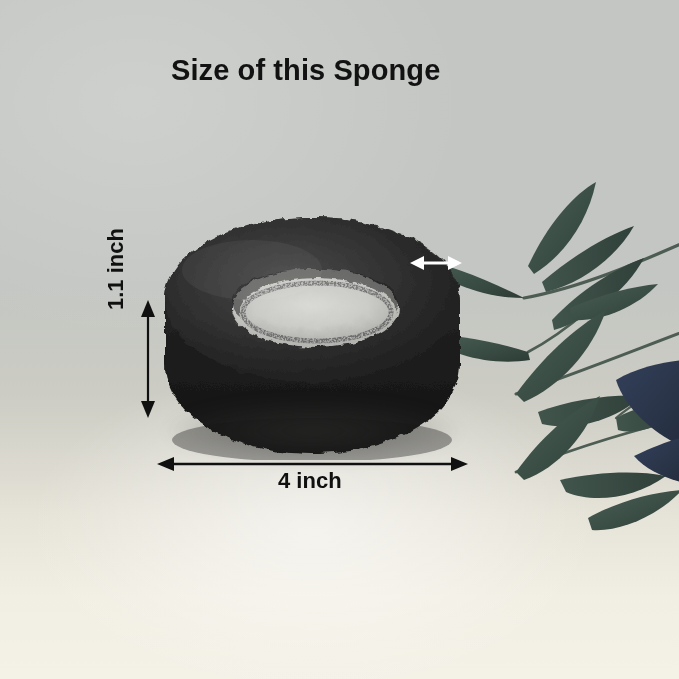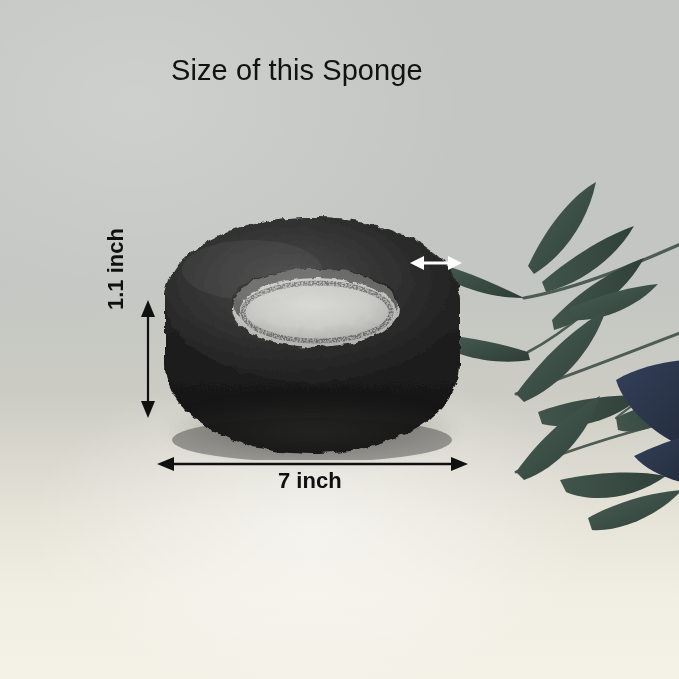--- a/index.html
+++ b/index.html
@@ -31,21 +31,21 @@
       radial-gradient(ellipse 70% 50% at 20% 15%, rgba(255,255,255,0.18) 0%, rgba(255,255,255,0) 70%);
     pointer-events: none;
   }
 
   
   .title {
     position: absolute;
     left: 171px;
     top: 54px;
     font-size: 29px;
-    font-weight: normal;
+    font-weight: bold;
     color: #121212;
     letter-spacing: 0.1px;
     white-space: nowrap;
   }
 
   
   .plant {
     position: absolute;
     left: 420px;
     top: 180px;
@@ -243,21 +243,21 @@
 
       <ellipse cx="92" cy="58" rx="70" ry="30" fill="#ffffff" opacity="0.05"></ellipse>
     </svg>
   </div>
 
   <svg id="arrow-width" class="arrow-svg" width="315" height="24" viewBox="0 0 315 24">
     <line x1="14" y1="12" x2="301" y2="12" stroke="#101010" stroke-width="2.4"></line>
     <polygon points="2,12 19,5 19,19" fill="#101010"></polygon>
     <polygon points="313,12 296,5 296,19" fill="#101010"></polygon>
   </svg>
-  <div class="dim-label label-width">7 inch</div>
+  <div class="dim-label label-width">4 inch</div>
 
   <svg id="arrow-height" class="arrow-svg" width="28" height="122" viewBox="0 0 28 122">
     <line x1="14" y1="12" x2="14" y2="110" stroke="#101010" stroke-width="2.2"></line>
     <polygon points="14,2 7,19 21,19" fill="#101010"></polygon>
     <polygon points="14,120 7,103 21,103" fill="#101010"></polygon>
   </svg>
   <div class="dim-label label-height">1.1 inch</div>
 
   <svg id="arrow-thickness" class="arrow-svg" width="56" height="26" viewBox="0 0 56 26">
     <line x1="12" y1="13" x2="44" y2="13" stroke="#ffffff" stroke-width="3"></line>

